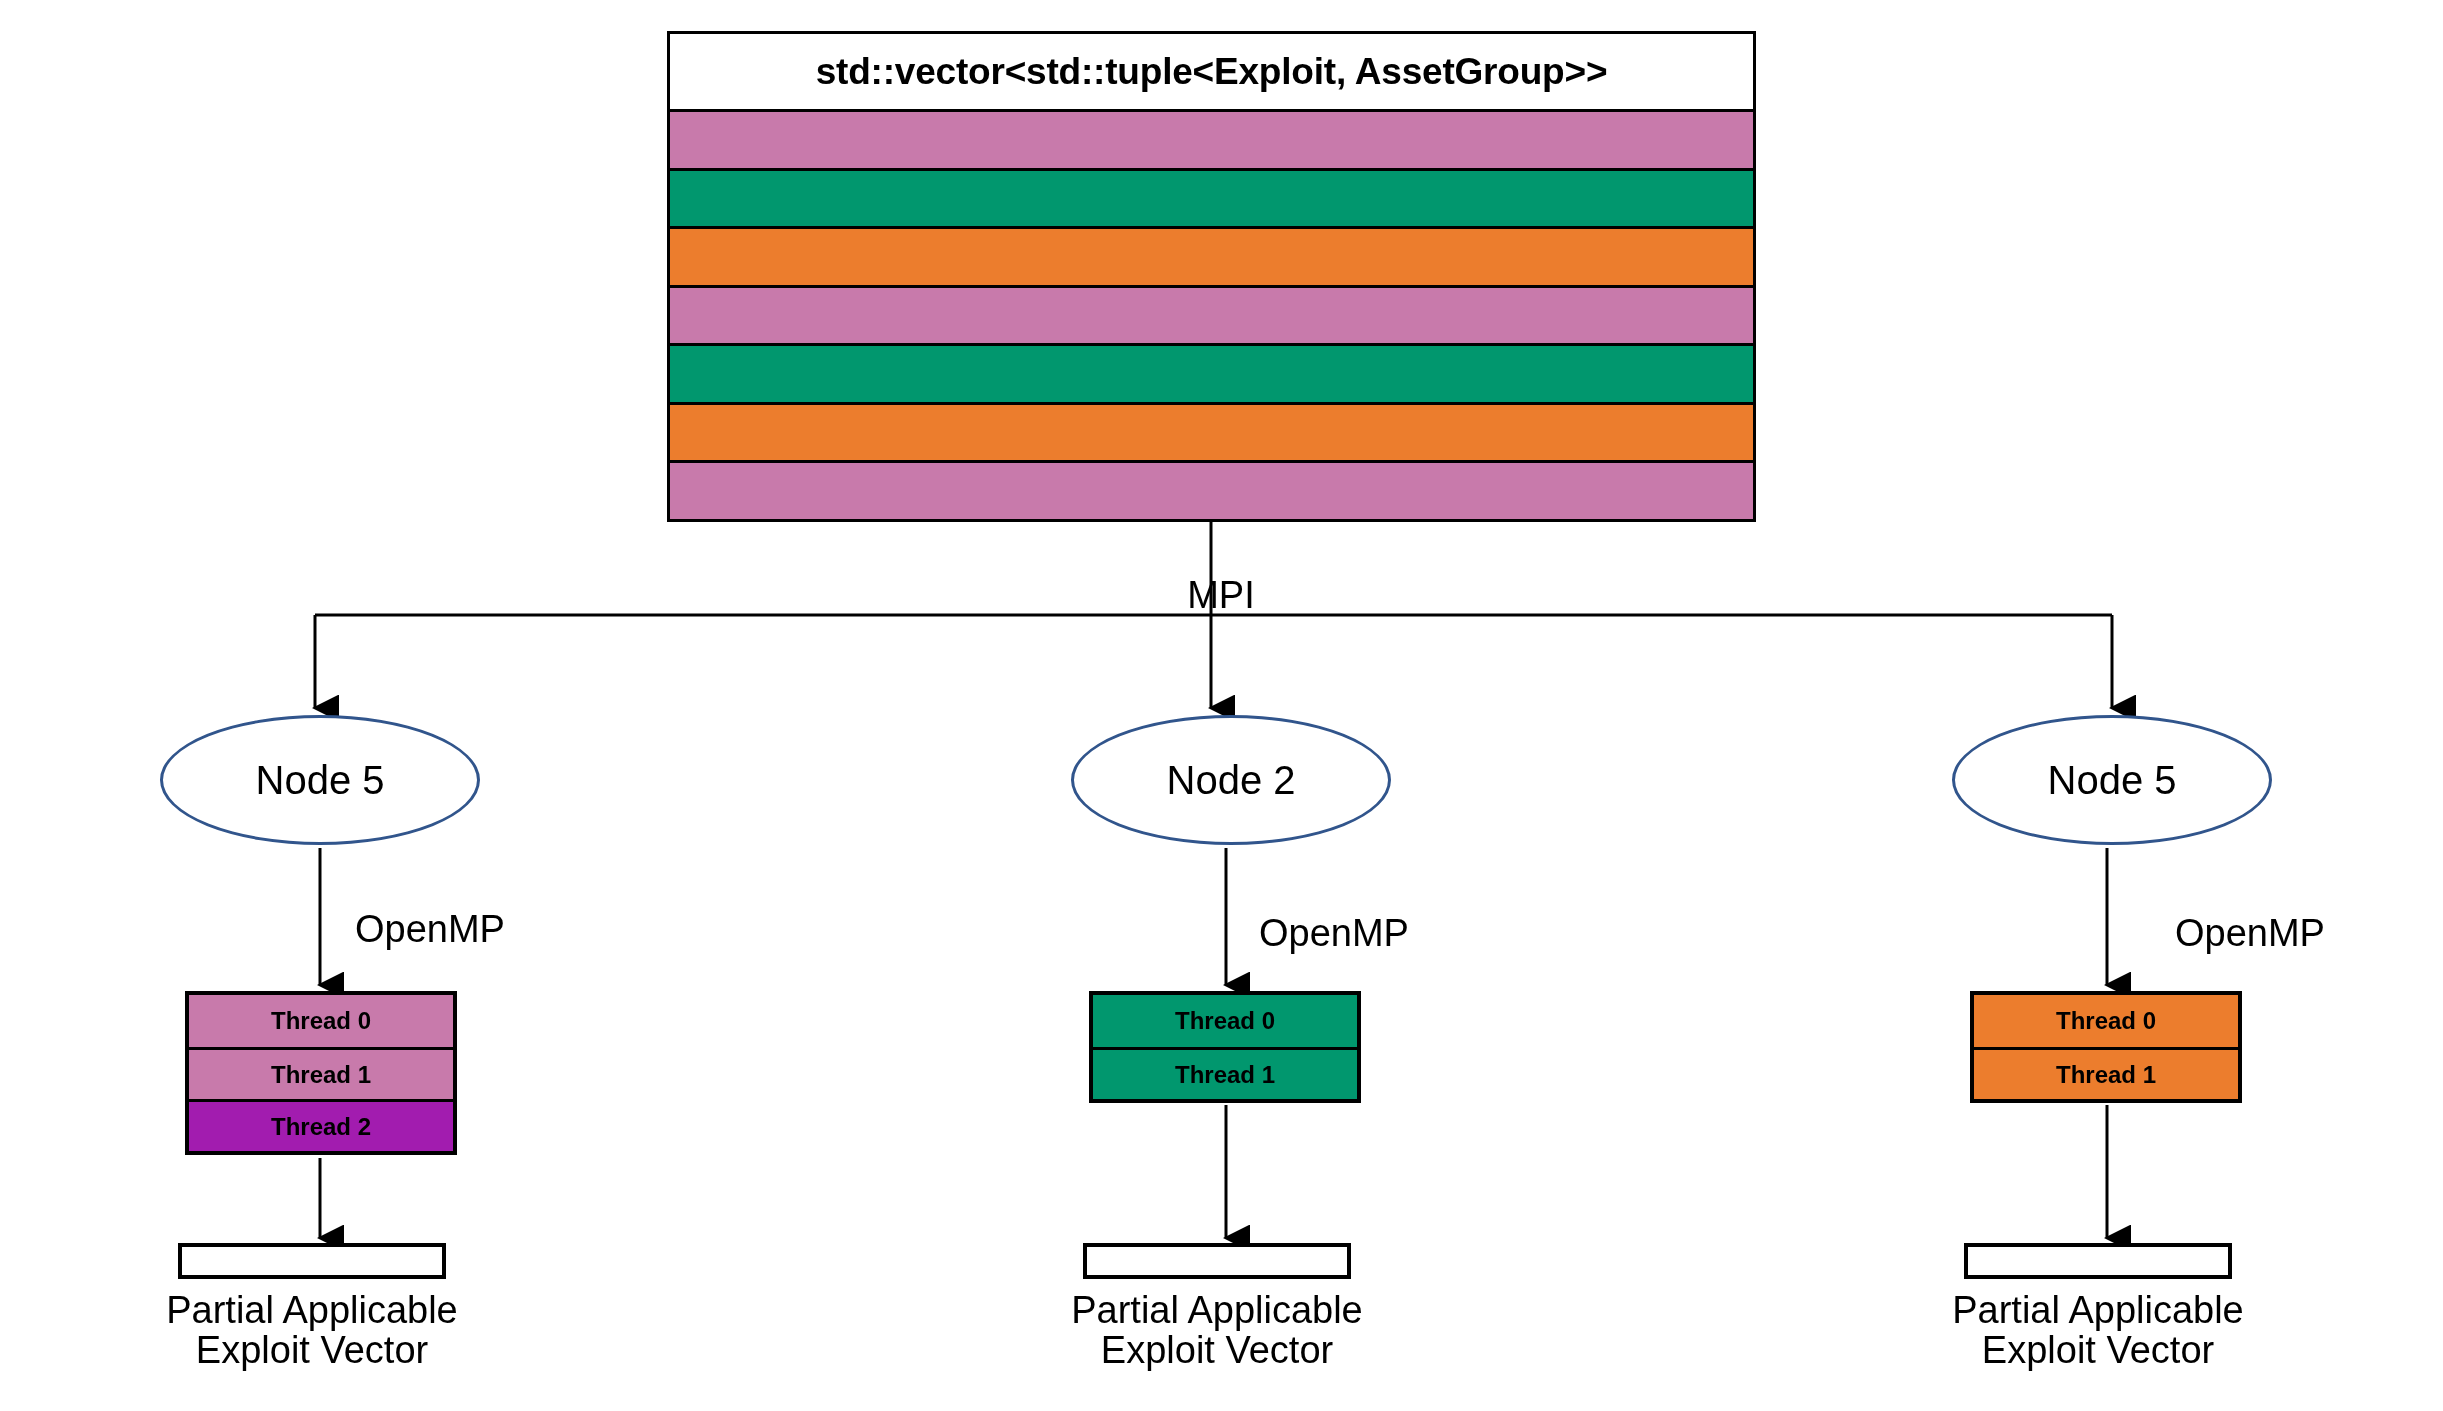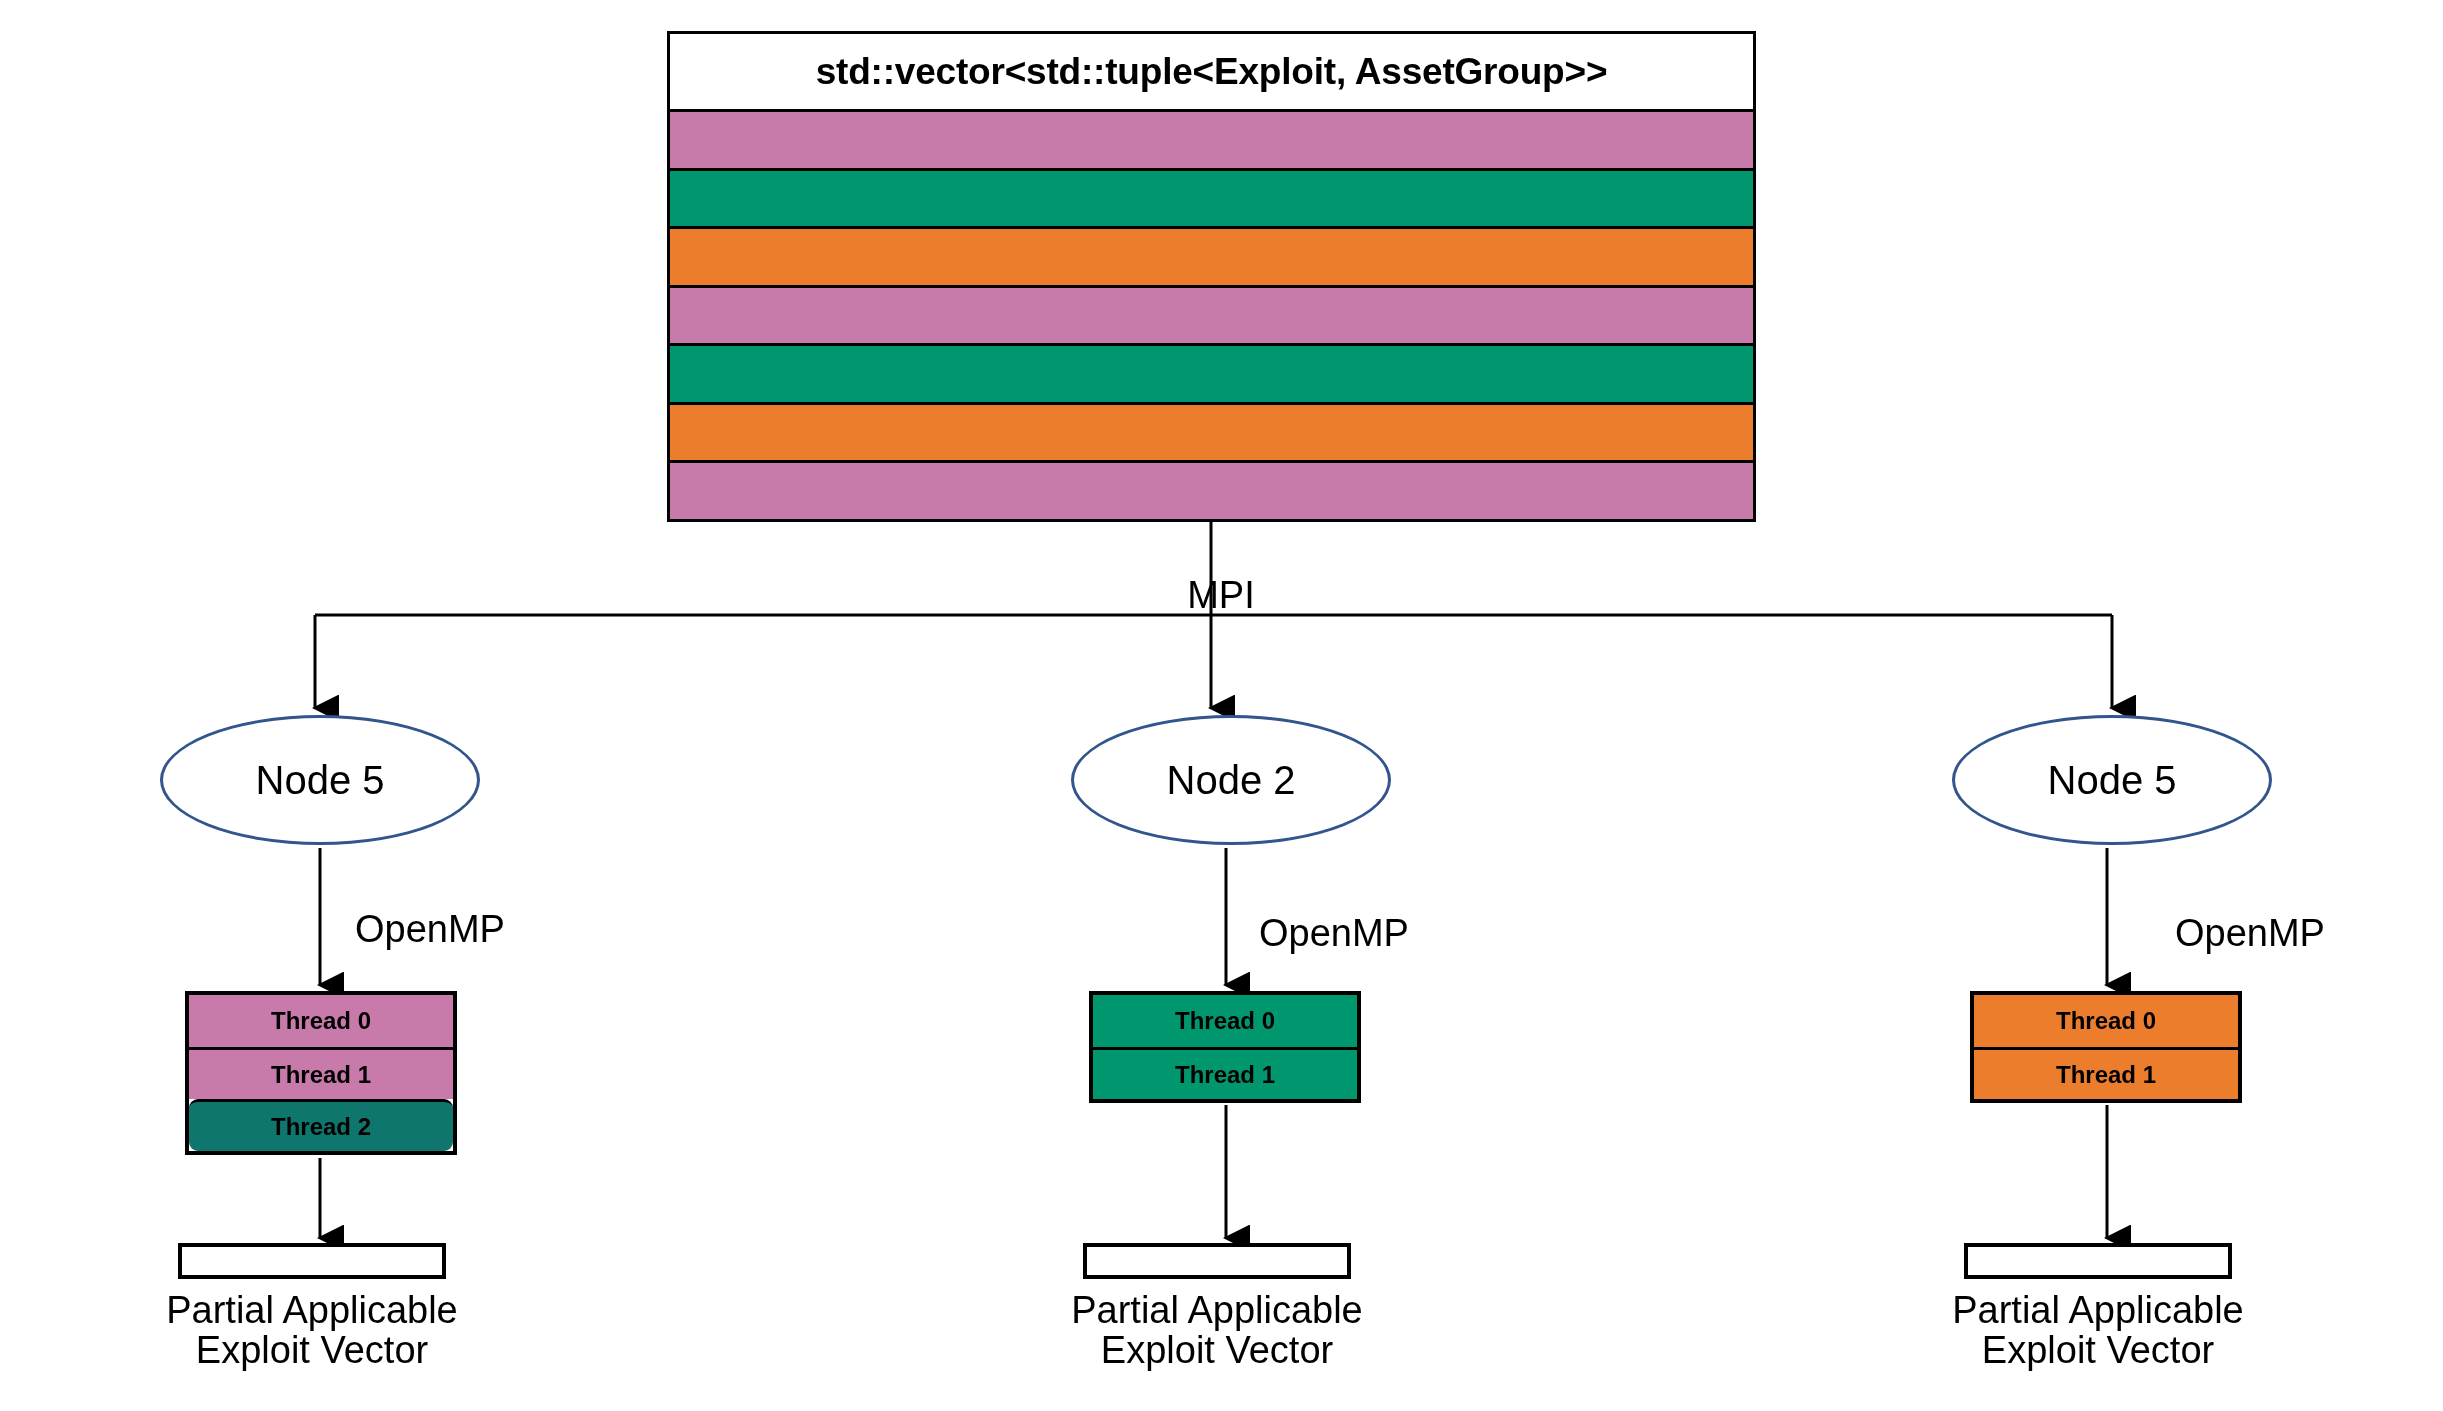--- a/index.html
+++ b/index.html
@@ -204,21 +204,21 @@
     <line x1="2107" y1="1105" x2="2107" y2="1238" stroke="#000000" stroke-width="3" marker-end="url(#arrowhead)"></line>
   </svg>
 
   <div class="abs node-ellipse" id="node-1">
     <span>Node 5</span>
   </div>
   <div class="abs openmp-label" id="openmp-1">OpenMP</div>
   <div class="abs thread-stack" id="threads-1">
       <div class="thread-box" style="background: rgb(200, 122, 171);">Thread 0</div>
       <div class="thread-box" style="background: rgb(200, 122, 171);">Thread 1</div>
-      <div class="thread-box" style="background: #0f766e; border-radius: 9px;">Thread 2</div>
+      <div class="thread-box" style="background: #a21caf;">Thread 2</div>
     </div>
   <div class="abs output-box" id="output-box-1"></div>
   <div class="abs output-caption" id="caption-1">
     <span class="cap-line">Partial Applicable</span>
     <span class="cap-line">Exploit Vector</span>
   </div>
 
   <div class="abs node-ellipse" id="node-2">
     <span>Node 2</span>
   </div>

